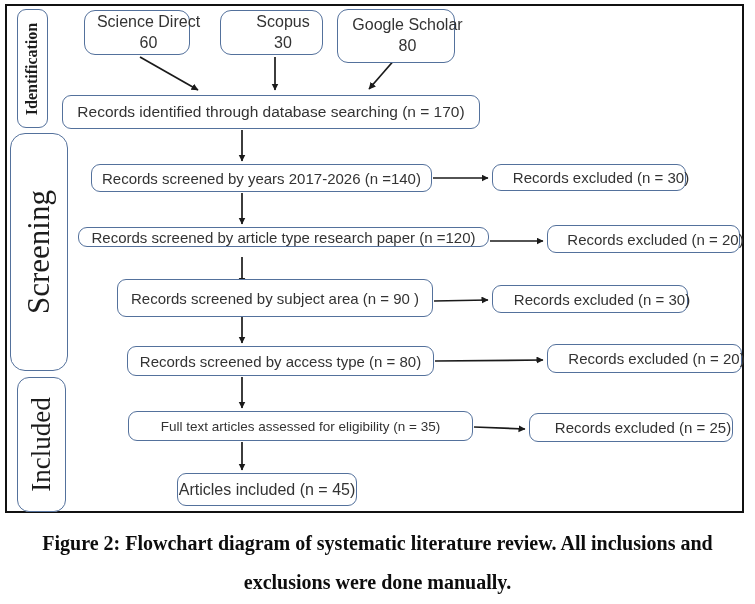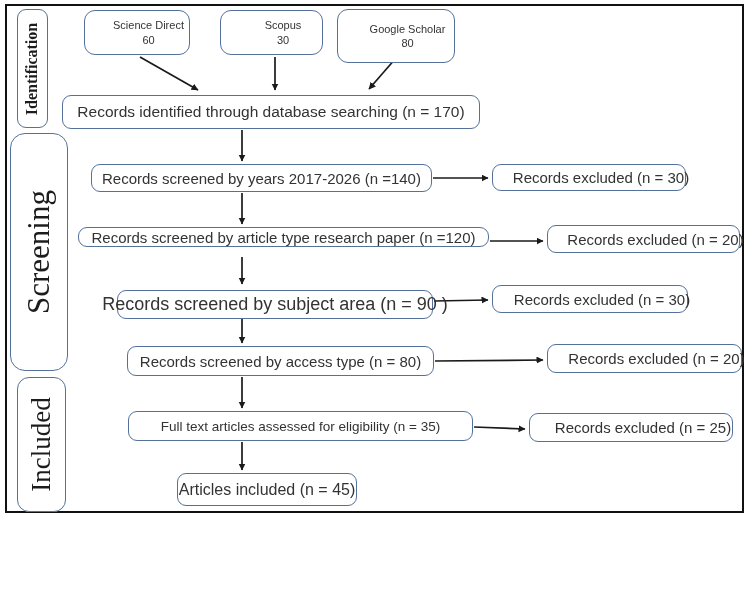--- a/index.html
+++ b/index.html
@@ -14,28 +14,28 @@
   .arrows {
     position:absolute; left:0; top:0; width:755px; height:516px;
     z-index:2; pointer-events:none;
   }
   .fbox {
     position:absolute; box-sizing:border-box; background:#ffffff;
     border:1.6px solid #54719c; border-radius:9px;
     display:flex; align-items:center; justify-content:center;
     white-space:nowrap; color:#333333; z-index:3; text-align:center;
   }
-  .src { flex-direction:column; line-height:1.3; font-size:11px; border-radius:11px;padding-left:23px; }
+  .src { flex-direction:column; line-height:1.3; font-size:16px; border-radius:11px;padding-left:23px; }
   .b-sd       { left:84px;  top:10px;  width:106px; height:45px; }
   .b-scopus   { left:220px; top:10px;  width:103px; height:45px; }
   .b-gs       { left:337px; top:9px;   width:118px; height:54px; }
   .b-identified { left:62px;  top:95px;  width:418px; height:34px; font-size:15.5px; }
   .b-years      { left:91px;  top:164px; width:341px; height:28px; font-size:15px; }
   .b-type       { left:78px;  top:227px; width:411px; height:20px; font-size:15px; }
-  .b-subject    { left:117px; top:290px; width:316px; height:29px; font-size:18px; }
+  .b-subject    { left:117px; top:279px; width:316px; height:38px; font-size:15px; }
   .b-access     { left:127px; top:346px; width:307px; height:30px; font-size:15px; }
   .b-fulltext   { left:128px; top:411px; width:345px; height:30px; font-size:13.5px; }
   .b-included   { left:177px; top:473px; width:180px; height:33px; font-size:16px; }
   .excl { font-size:15px;padding-left:24px; }
   .b-e1 { left:492px; top:164px; width:194px; height:27px; }
   .b-e2 { left:547px; top:225px; width:193px; height:28px; }
   .b-e3 { left:492px; top:285px; width:196px; height:28px; }
   .b-e4 { left:547px; top:344px; width:195px; height:29px; }
   .b-e5 { left:529px; top:413px; width:204px; height:29px; }
   .vbox {
@@ -120,14 +120,18 @@
   <div class="fbox b-access">Records screened by access type (n = 80)</div>
   <div class="fbox b-fulltext">Full text articles assessed for eligibility (n = 35)</div>
   <div class="fbox b-included">Articles included (n = 45)</div>
 
   <div class="fbox excl b-e1">Records excluded (n = 30)</div>
   <div class="fbox excl b-e2">Records excluded (n = 20)</div>
   <div class="fbox excl b-e3">Records excluded (n = 30)</div>
   <div class="fbox excl b-e4">Records excluded (n = 20)</div>
   <div class="fbox excl b-e5">Records excluded (n = 25)</div>
 
+  <div class="caption">
+    <div class="caption-line1">Figure 2: Flowchart diagram of systematic literature review. All inclusions and</div>
+    <div class="caption-line2">exclusions were done manually.</div>
+  </div>
 
 </div>
 
 </body></html>

